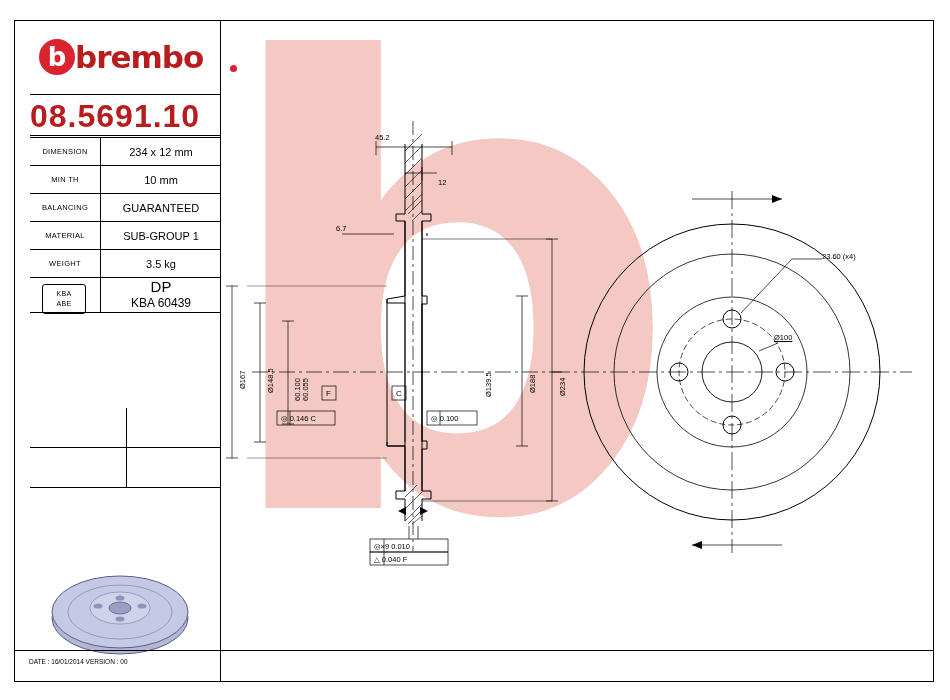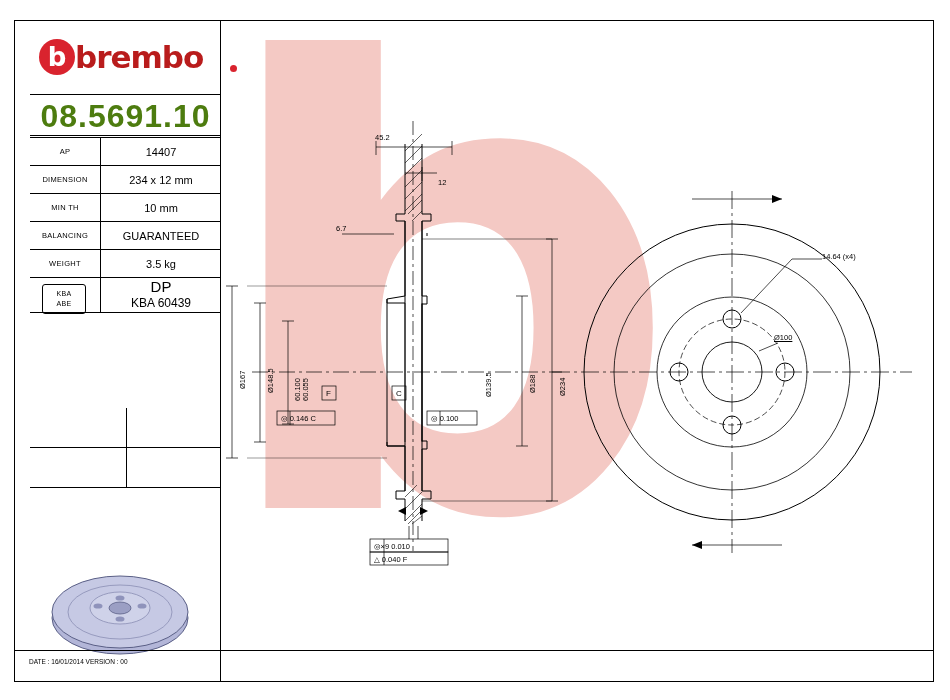--- a/index.html
+++ b/index.html
@@ -10,21 +10,21 @@
   .watermark{position:absolute;left:250px;top:40px;width:620px;height:600px;overflow:hidden;pointer-events:none;}
   .wm-text{position:absolute;left:-40px;top:-90px;font-family:"DejaVu Sans",sans-serif;font-weight:bold;font-size:660px;color:#f4c9c4;line-height:1;letter-spacing:-20px;}
   
   .left{position:absolute;left:15px;top:21px;width:206px;height:660px;box-sizing:border-box;border-right:1px solid #000;background:transparent;}
   .logo{position:absolute;left:24px;top:16px;width:180px;height:44px;}
   .logo-mark{position:absolute;left:0;top:2px;width:36px;height:36px;border-radius:50%;background:#d9232e;}
   .logo-mark span{position:absolute;left:0;top:0;width:36px;height:36px;line-height:36px;text-align:center;color:#fff;font-family:"DejaVu Sans",sans-serif;font-weight:bold;font-size:26px;}
   .logo-text{position:absolute;left:36px;top:2px;font-family:"DejaVu Sans",sans-serif;font-weight:bold;font-size:31px;color:#b91c1c;letter-spacing:-1px;}
   .logo-dot{position:absolute;left:191px;top:28px;width:7px;height:7px;background:#d9232e;border-radius:50%;}
   .part-no{position:absolute;left:15px;top:73px;width:191px;height:42px;border-top:1px solid #000;border-bottom:1px solid #000;box-sizing:border-box;}
-  .part-no span{display:block;text-align:center;font-family:"Liberation Sans",sans-serif;font-size:32px;font-weight:bold;letter-spacing:1px;line-height:42px;color:#4d7c0f;}
+  .part-no span{display:block;text-align:left;font-family:"Liberation Sans",sans-serif;font-size:32px;font-weight:bold;letter-spacing:1px;line-height:42px;color:#b91c1c;}
   table.spec{position:absolute;left:15px;top:116px;width:191px;border-collapse:collapse;}
   table.spec td{border:1px solid #000;border-left:none;border-right:none;height:25px;font-size:7.5px;color:#000;}
   table.spec td.k{width:68px;text-align:center;border-right:1px solid #000;letter-spacing:.3px;}
   table.spec td.v{text-align:center;font-size:11px;}
   .kba-cell{position:relative;height:46px;}
   .kba-box{position:absolute;left:12px;top:6px;width:44px;height:30px;border:1px solid #000;border-radius:3px;text-align:center;font-size:7px;line-height:10px;padding-top:4px;box-sizing:border-box;}
   .blank-rows{position:absolute;left:15px;top:0;width:191px;}
   .blank-row{height:40px;border-bottom:1px solid #000;box-sizing:border-box;}
   .blank-split{position:absolute;left:96px;top:0;width:1px;height:40px;background:#000;}
   .disc-photo{position:absolute;left:30px;top:535px;width:150px;height:105px;}
@@ -54,35 +54,35 @@
       <div class="logo-text">brembo</div>
       <div class="logo-dot"></div>
     </div>
 
     <div class="part-no">
       <span>08.5691.10</span>
     </div>
 
     <table class="spec">
       <tbody>
-          <tr>
-        <td class="k">AP</td>
-        <td class="v">14407</td>
-      </tr>
       <tr>
         <td class="k">DIMENSION</td>
         <td class="v">234 x 12 mm</td>
       </tr>
       <tr>
         <td class="k">MIN TH</td>
         <td class="v">10 mm</td>
       </tr>
       <tr>
         <td class="k">BALANCING</td>
         <td class="v">GUARANTEED</td>
+      </tr>
+      <tr>
+        <td class="k">MATERIAL</td>
+        <td class="v">SUB-GROUP 1</td>
       </tr>
       <tr>
         <td class="k">WEIGHT</td>
         <td class="v">3.5 kg</td>
       </tr>
       <tr>
         <td class="k kba-cell">
           <div class="kba-box">
             <div>KBA</div>
             <div>ABE</div>
@@ -251,21 +251,21 @@
     <div class="dim" style="left:114px;top:203px;">6.7</div>
 
     <div class="dim vert" style="left:336px;top:375px;">Ø234</div>
     <div class="dim vert" style="left:306px;top:372px;">Ø188</div>
     <div class="dim vert" style="left:262px;top:376px;">Ø139.5</div>
     <div class="dim vert" style="left:44px;top:372px;">Ø148.5</div>
     <div class="dim vert" style="left:16px;top:368px;">Ø167</div>
     <div class="dim vert" style="left:72px;top:380px;white-space:pre;line-height:8px;">60.100
 60.055</div>
 
-    <div class="dim" style="left:600px;top:231px;">14.64 (x4)</div>
+    <div class="dim" style="left:600px;top:231px;">23.60 (x4)</div>
     <div class="dim" style="left:552px;top:312px;text-decoration:underline;">Ø100</div>
 
     <div class="dim" style="left:59px;top:393px;">◎ 0.146 C</div>
     <div class="dim" style="left:209px;top:393px;">◎ 0.100</div>
     <div class="dim" style="left:152px;top:521px;">◎×9 0.010</div>
     <div class="dim" style="left:152px;top:534px;">△ 0.040 F</div>
     <div class="dim" style="left:104px;top:368px;font-size:8px;">F</div>
     <div class="dim" style="left:174px;top:368px;font-size:8px;">C</div>
   </div>
 </div>

